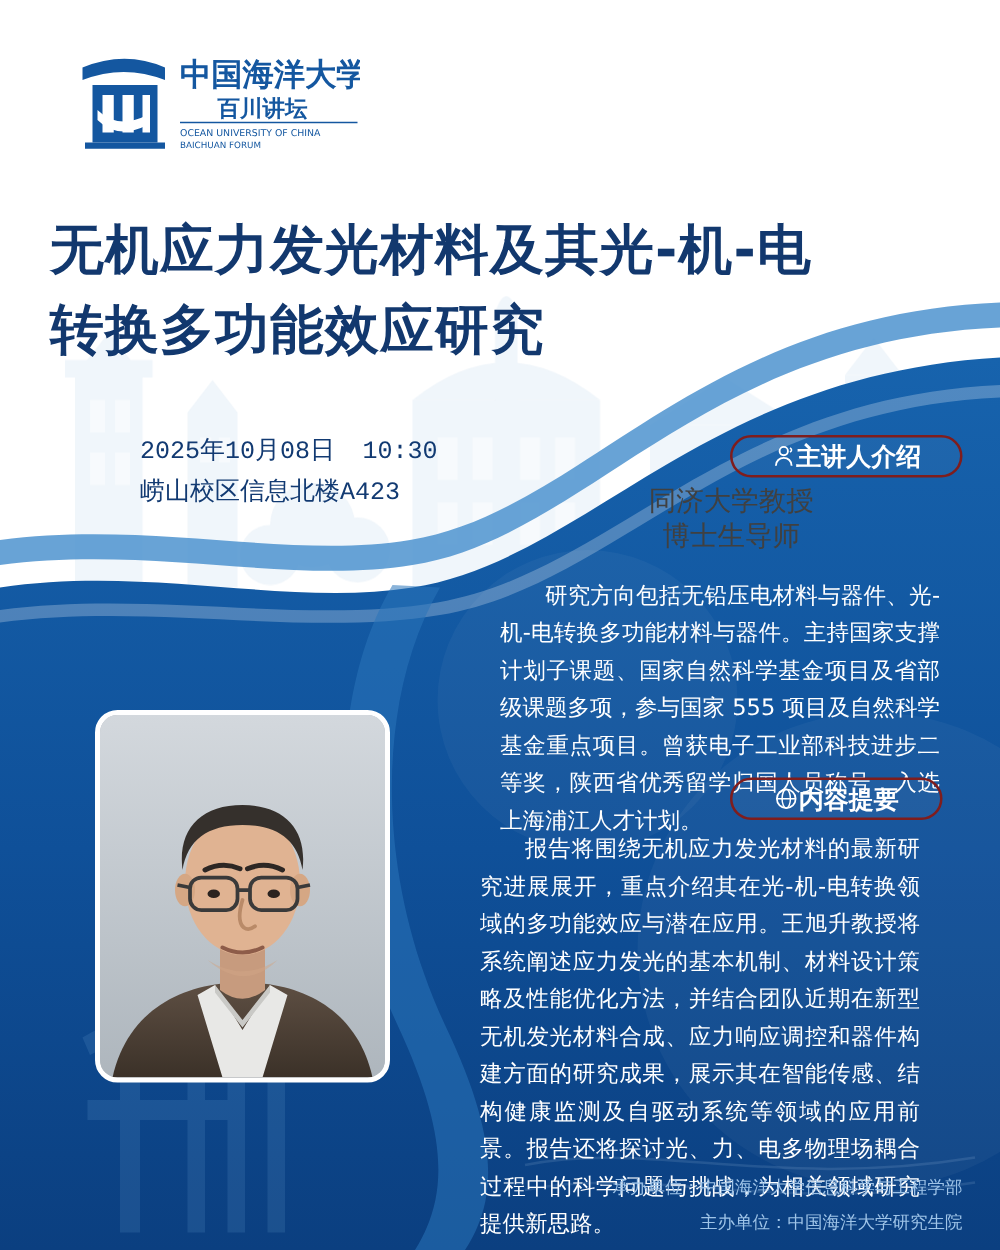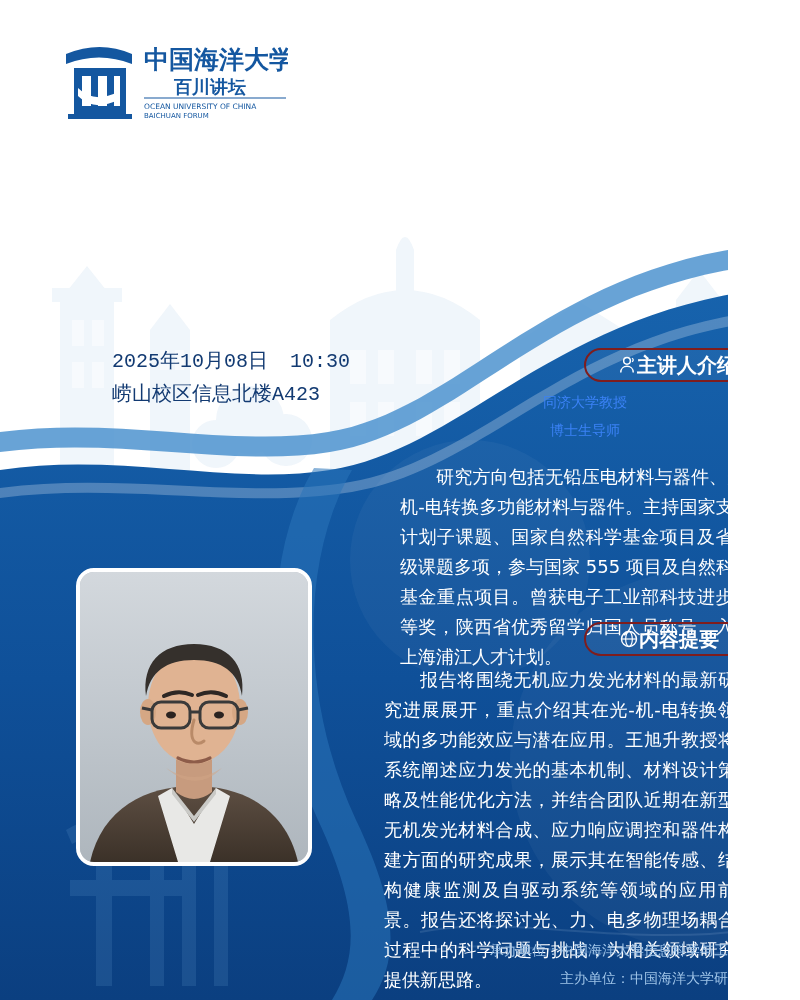--- a/index.html
+++ b/index.html
@@ -9,21 +9,21 @@
   body {
     width: 800px;
     height: 1000px;
     font-family: "Liberation Sans", sans-serif;
     background: #ffffff;
     overflow: hidden;
   }
 
   .poster {
     position: relative;
-    width: 728px;
+    width: 800px;
     height: 1000px;
     overflow: hidden;
     background: #ffffff;
   }
 
   
   .bg-svg {
     position: absolute;
     inset: 0;
     width: 800px;
@@ -114,23 +114,23 @@
     text-align: center;
   }
   .speaker-name {
     font-family: "DejaVu Sans", "Liberation Sans", sans-serif;
     font-size: 19px;
     line-height: 30px;
     color: #ffffff;
   }
   .speaker-role {
     font-family: "DejaVu Sans", "Liberation Sans", sans-serif;
-    font-size: 14px;
+    font-size: 22px;
     line-height: 28px;
-    color: #3b82f6;
+    color: #404040;
   }
 
   .body-text {
     position: absolute;
     font-family: "DejaVu Sans", "Liberation Sans", sans-serif;
     font-size: 18px;
     line-height: 30px;
     color: #ffffff;
     text-align: justify;
     text-justify: inter-ideograph;
@@ -291,20 +291,24 @@
 
       <text x="86" y="30" font-family="DejaVu Sans, Liberation Sans, sans-serif" font-size="25" font-weight="bold" fill="#1457a0">中国海洋大学</text>
 
       <text x="116" y="55" font-family="DejaVu Sans, Liberation Sans, sans-serif" font-size="18" font-weight="bold" fill="#1457a0">百川讲坛</text>
       <line x1="86" y1="60" x2="228" y2="60" stroke="#1457a0" stroke-width="1.2"></line>
       <text x="86" y="71" font-family="DejaVu Sans, Liberation Sans, sans-serif" font-size="7.5" fill="#1457a0">OCEAN UNIVERSITY OF CHINA</text>
       <text x="86" y="80" font-family="DejaVu Sans, Liberation Sans, sans-serif" font-size="7" fill="#1457a0">BAICHUAN FORUM</text>
     </svg>
   </div>
 
+  <div class="title-block">
+    <div class="title-line">无机应力发光材料及其光-机-电</div>
+    <div class="title-line">转换多功能效应研究</div>
+  </div>
 
   <div class="meta-block">
     <div class="meta-line">
       <span>2025年10月08日</span><span class="gap"></span><span>10:30</span>
     </div>
     <div class="meta-line">崂山校区信息北楼A423</div>
   </div>
 
   <div class="pill" id="pill-speaker">
     <svg class="pill-icon" viewBox="0 0 24 24">

